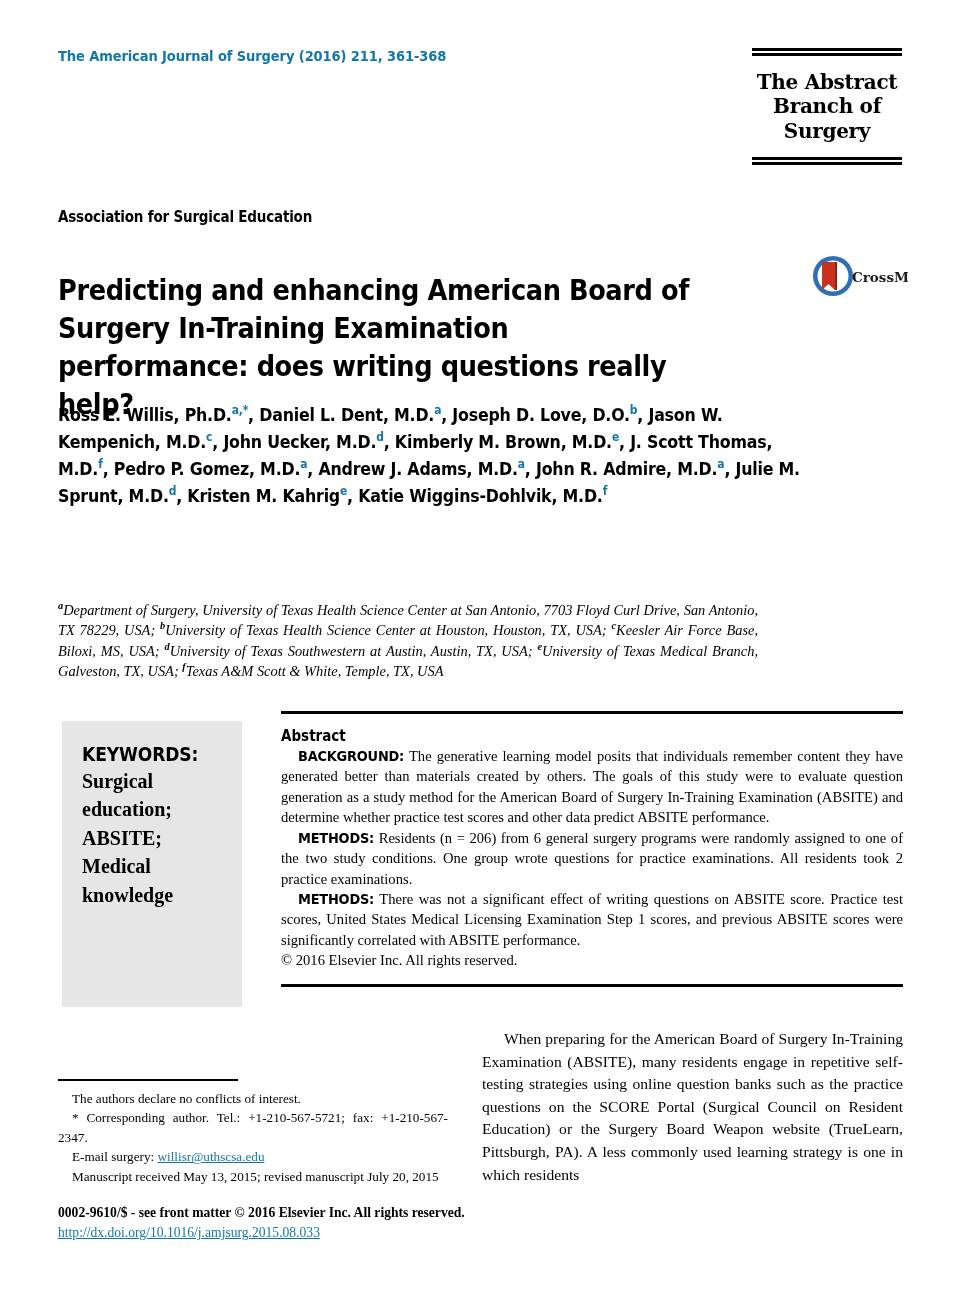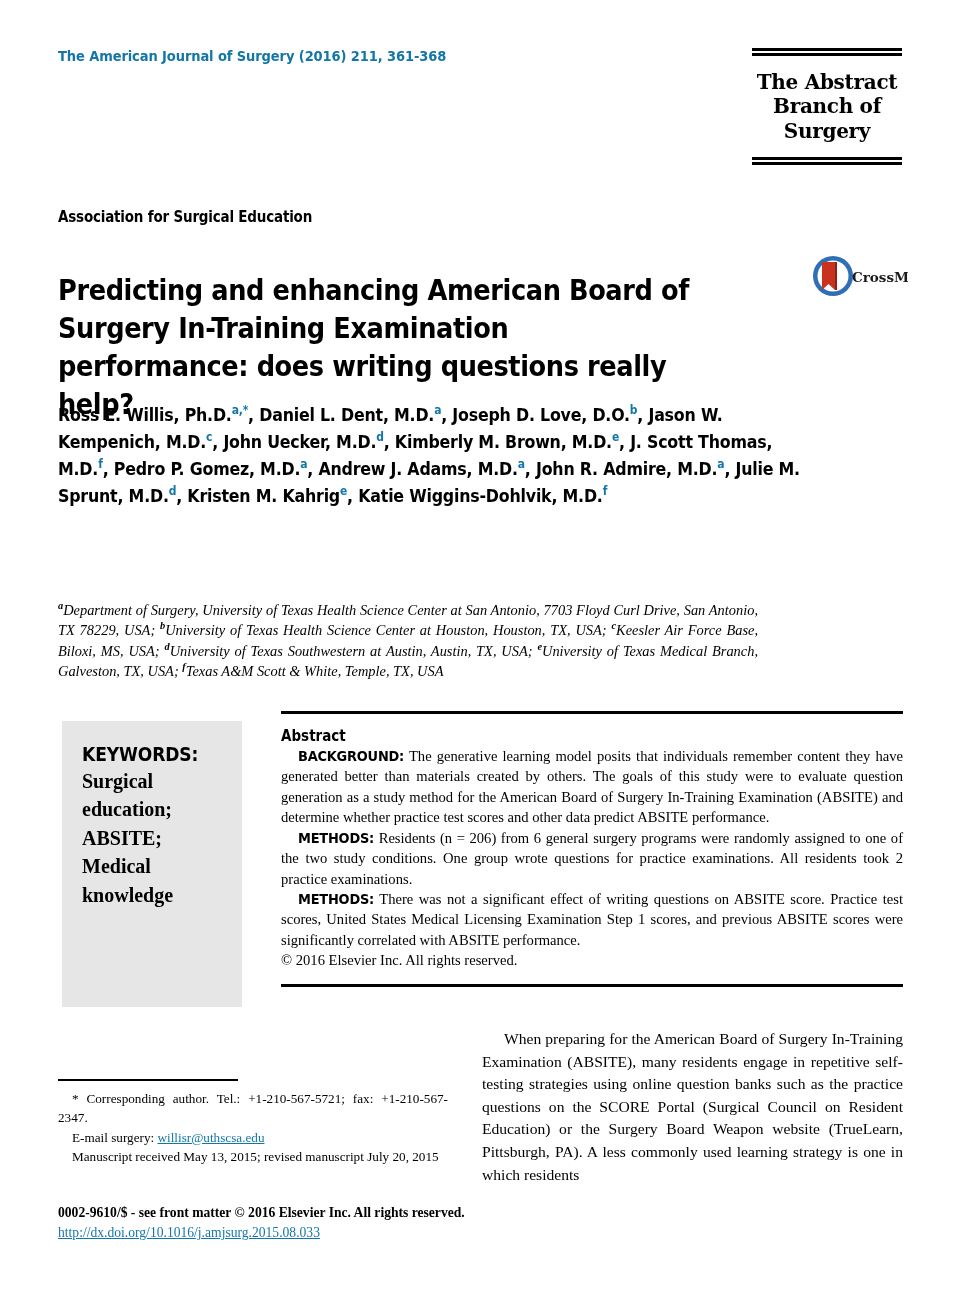--- a/index.html
+++ b/index.html
@@ -299,20 +299,21 @@
       </div>
     <div class="abs-rule-bot"></div>
   </div>
 
   <div class="body-col">
     <p>When preparing for the American Board of Surgery In-Training Examination (ABSITE), many residents engage in repetitive self-testing strategies using online question banks such as the practice questions on the SCORE Portal (Surgical Council on Resident Education) or the Surgery Board Weapon website (TrueLearn, Pittsburgh, PA). A less commonly used learning strategy is one in which residents</p>
   </div>
 
   <div class="fn-rule"></div>
   <div class="footnotes">
+    <p>The authors declare no conflicts of interest.</p>
     <p>* Corresponding author. Tel.: +1-210-567-5721; fax: +1-210-567-2347.</p>
     <p class="fn-nolink">
       <span>E-mail surgery:</span>
       <span class="link">willisr@uthscsa.edu</span>
     </p>
     <p>Manuscript received May 13, 2015; revised manuscript July 20, 2015</p>
   </div>
 
   <div class="colophon">
     <span class="issn">0002-9610/$ - see front matter © 2016 Elsevier Inc. All rights reserved.</span>

